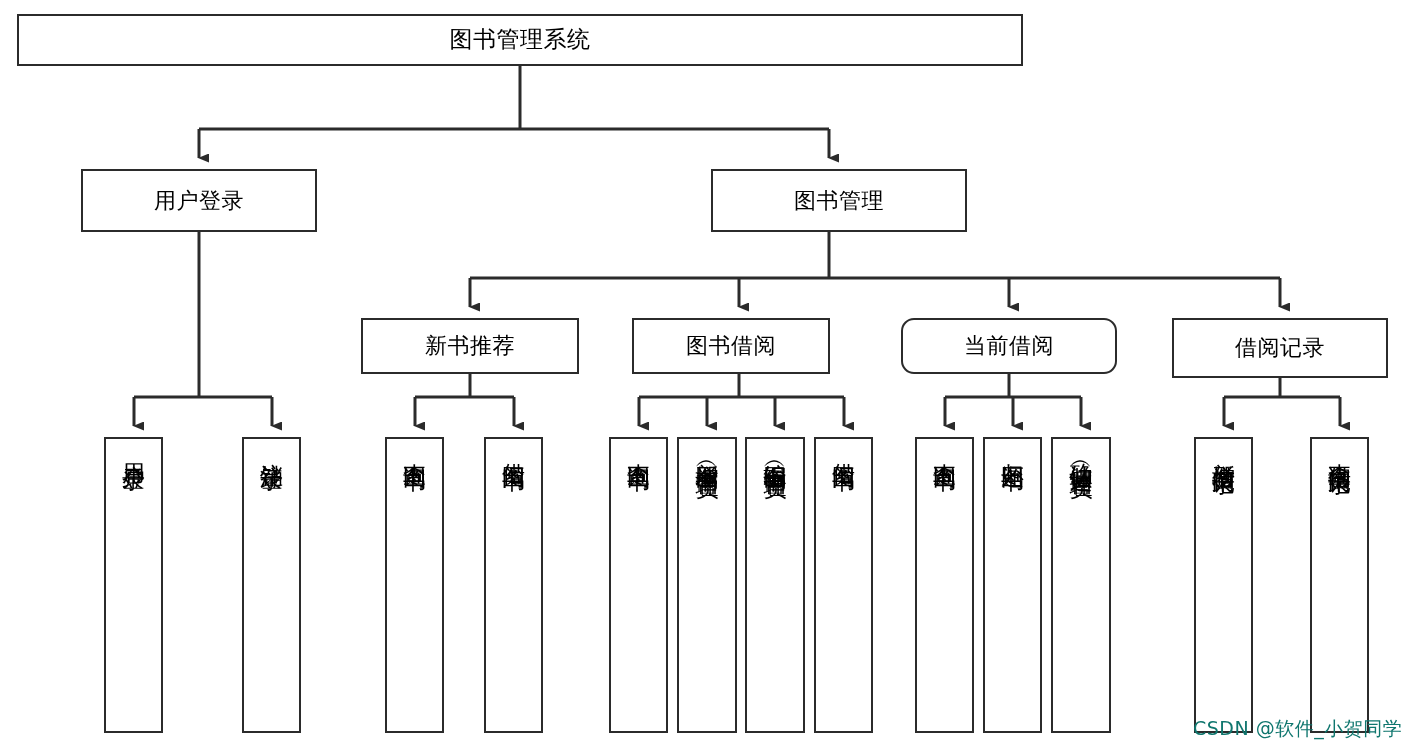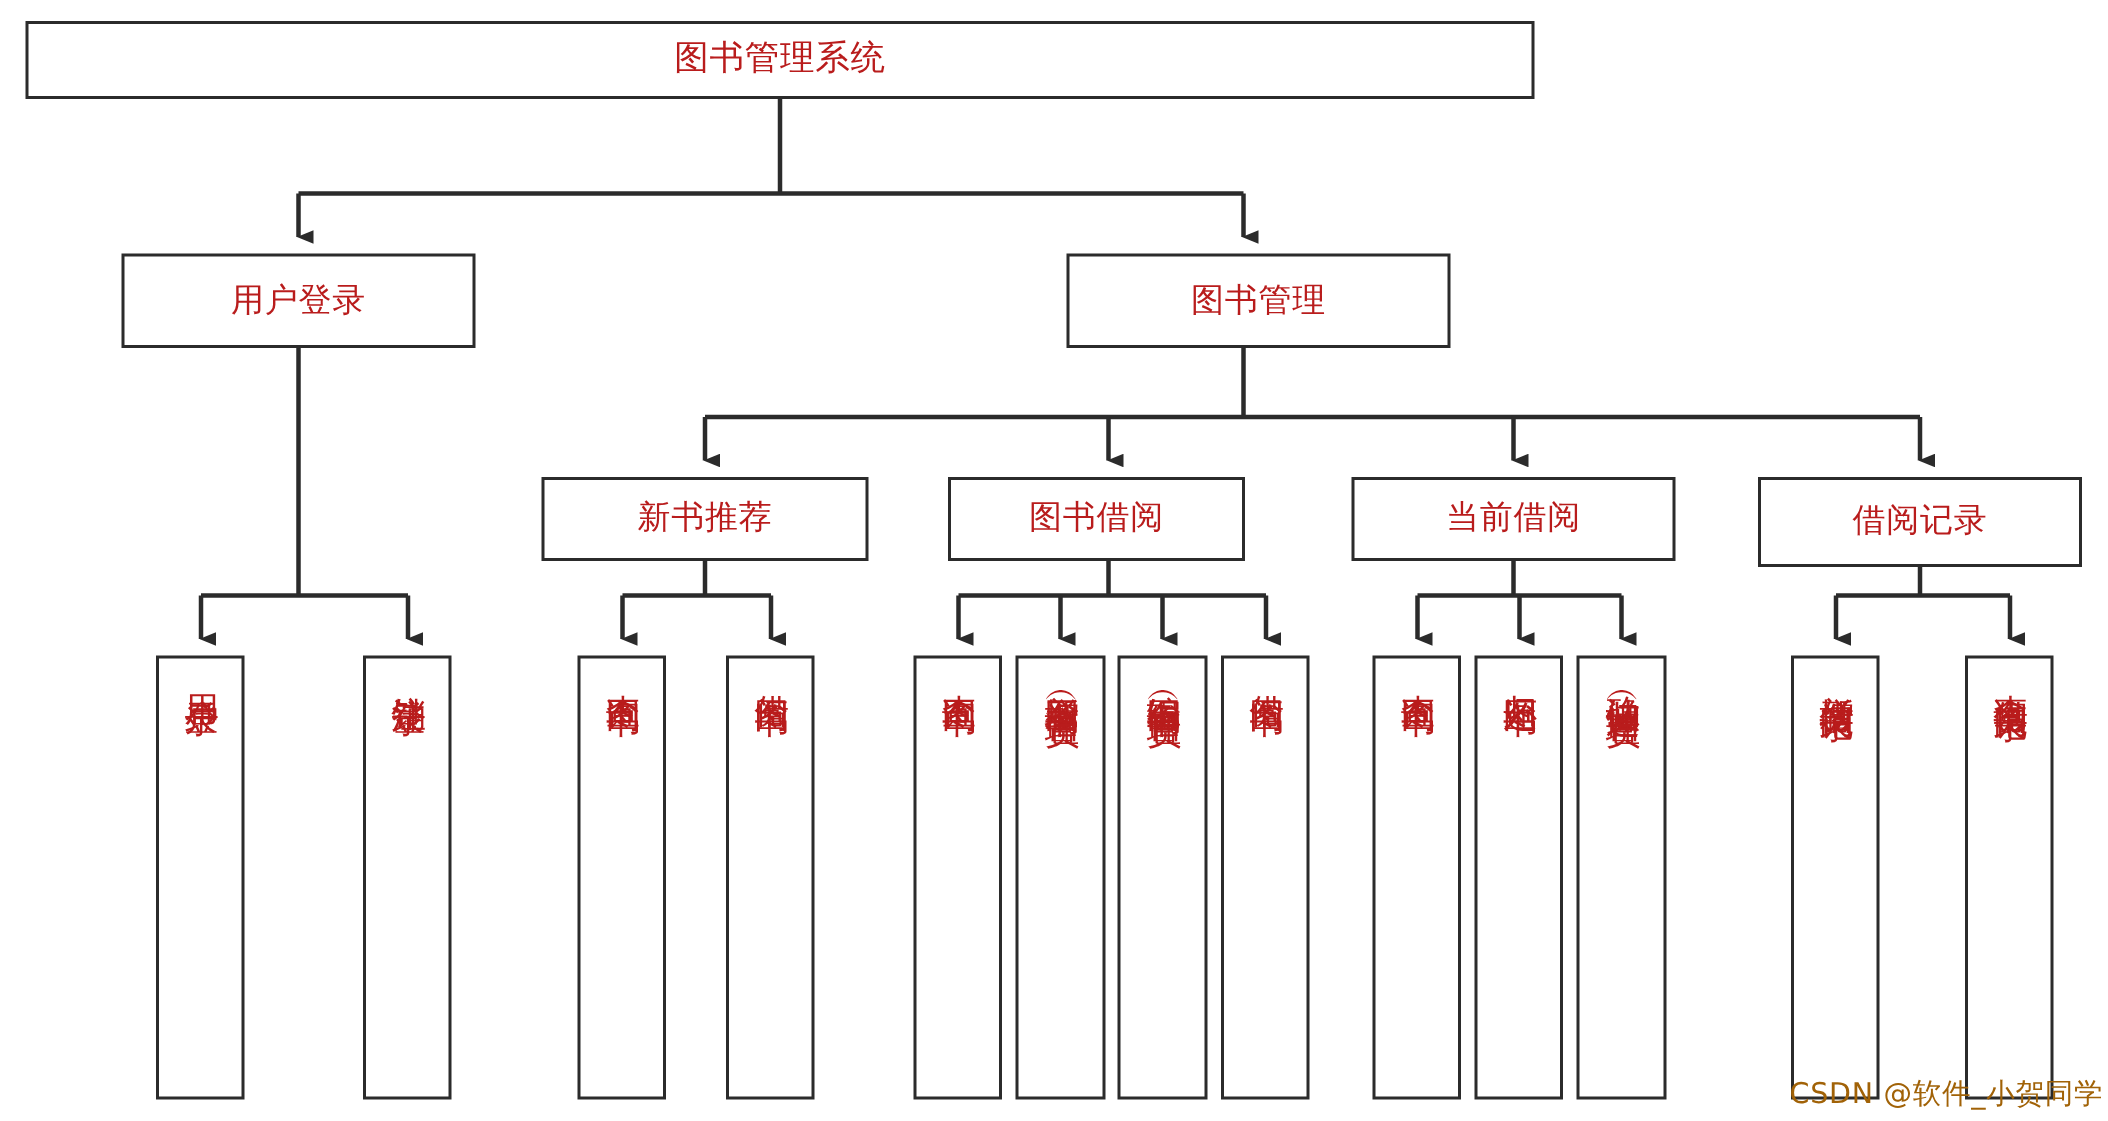--- a/index.html
+++ b/index.html
@@ -30,21 +30,21 @@
     position: absolute;
     box-sizing: border-box;
     background: #ffffff;
     border: 2px solid #2b2b2b;
     display: flex;
     align-items: center;
     justify-content: center;
     overflow: hidden;
   }
   .node .node-label {
-    color: #b91c1c;
+    color: #000000;
     text-align: center;
     line-height: 1.18;
     white-space: pre;
   }
   .node.horizontal .node-label {
     font-size: 22px;
     letter-spacing: 0.5px;
   }
   .node.vertical {
     align-items: flex-start;
@@ -59,21 +59,21 @@
     line-height: 1;
   }
   .node.root .node-label {
     font-size: 23px;
   }
   .watermark {
     position: absolute;
     left: 1193px;
     top: 716px;
     font-size: 19px;
-    color: #a16207;
+    color: #0f766e;
     white-space: nowrap;
     letter-spacing: 0.5px;
     pointer-events: none;
   }
 </style>
 </head>
 <body>
 
 <div id="diagram-root">
 
@@ -129,21 +129,21 @@
       </div>
       <div class="node horizontal" style="left: 711px; top: 169px; width: 256px; height: 63px;">
         <span class="node-label">图书管理</span>
       </div>
       <div class="node horizontal" style="left: 361px; top: 318px; width: 218px; height: 56px;">
         <span class="node-label">新书推荐</span>
       </div>
       <div class="node horizontal" style="left: 632px; top: 318px; width: 198px; height: 56px;">
         <span class="node-label">图书借阅</span>
       </div>
-      <div class="node horizontal" style="left: 901px; top: 318px; width: 216px; height: 56px;">
+      <div class="node horizontal" style="left: 901px; top: 318px; width: 216px; height: 56px; border-radius: 13px;">
         <span class="node-label">当前借阅</span>
       </div>
       <div class="node horizontal" style="left: 1172px; top: 318px; width: 216px; height: 60px;">
         <span class="node-label">借阅记录</span>
       </div>
       <div class="node vertical" style="left: 104px; top: 437px; width: 59px; height: 296px;">
         <span class="node-label">用户登录</span>
       </div>
       <div class="node vertical" style="left: 242px; top: 437px; width: 59px; height: 296px;">
         <span class="node-label">注销登录</span>

